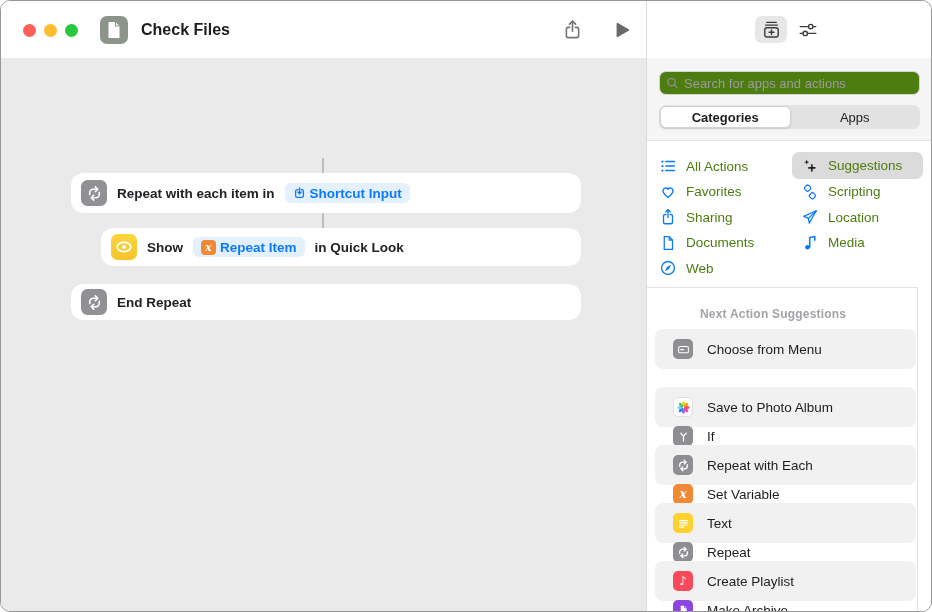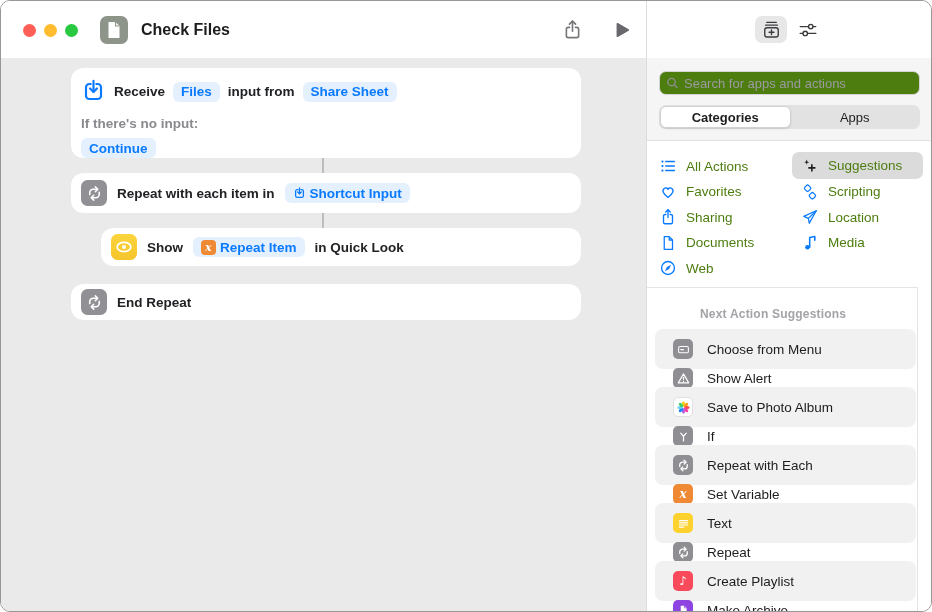--- a/index.html
+++ b/index.html
@@ -142,39 +142,20 @@
         <path d="M3.5 8.3 H20.5" stroke="#3C3C3E" stroke-width="1.5" stroke-linecap="round"></path>
         <circle cx="15" cy="8.3" r="2.4" fill="#ffffff" stroke="#3C3C3E" stroke-width="1.5"></circle>
         <path d="M3.5 15.7 H20.5" stroke="#3C3C3E" stroke-width="1.5" stroke-linecap="round"></path>
         <circle cx="9" cy="15.7" r="2.4" fill="#ffffff" stroke="#3C3C3E" stroke-width="1.5"></circle>
       </svg>
     </div>
   </div>
 
   <div class="canvas">
 
-    <div class="card card-receive">
-      <div class="recv-rows">
-        <svg width="25" height="25" viewBox="0 0 24 24">
-          <path d="M9.3 4.8 H8 a3.2 3.2 0 0 0 -3.2 3.2 v8 a3.2 3.2 0 0 0 3.2 3.2 h8 a3.2 3.2 0 0 0 3.2 -3.2 v-8 a3.2 3.2 0 0 0 -3.2 -3.2 H14.7" fill="none" stroke="#0A7AFF" stroke-width="2.1" stroke-linecap="round"></path>
-          <path d="M12 1.8 V12.3" fill="none" stroke="#0A7AFF" stroke-width="2.1" stroke-linecap="round"></path>
-          <path d="M8.7 9.1 L12 12.4 L15.3 9.1" fill="none" stroke="#0A7AFF" stroke-width="2.1" stroke-linecap="round" stroke-linejoin="round"></path>
-        </svg>
-        <span class="action-text">Receive</span>
-        <span class="pill">Files</span>
-        <span class="action-text">input from</span>
-        <span class="pill">Share Sheet</span>
-      </div>
-      <div class="cond-line">
-        <span class="gray-text">If there's no input:</span>
-      </div>
-      <div class="cont-line">
-        <span class="pill">Continue</span>
-      </div>
-    </div>
 
     <div class="connector conn1"></div>
 
     <div class="card card-repeat">
       <div class="action-row">
         <div class="icon-sq bg-gray">
           <svg width="19" height="19" viewBox="0 0 24 24">
             <path d="M6 13.4 V11 a4.3 4.3 0 0 1 4.3 -4.3 H15.6" fill="none" stroke="#fff" stroke-width="2" stroke-linecap="round"></path>
             <path d="M13 3.6 L16.1 6.7 L13 9.8" fill="none" stroke="#fff" stroke-width="2" stroke-linecap="round" stroke-linejoin="round"></path>
             <path d="M18 10.6 V13 a4.3 4.3 0 0 1 -4.3 4.3 H8.4" fill="none" stroke="#fff" stroke-width="2" stroke-linecap="round"></path>
@@ -338,30 +319,20 @@
     <div class="sugg-row sugg-alt" style="top:271px;">
       <span class="sugg-icon si-gray">
         <svg width="15" height="15" viewBox="0 0 24 24">
           <rect x="4.2" y="7.2" width="15.6" height="10" rx="2.2" fill="none" stroke="#fff" stroke-width="1.7"></rect>
           <path d="M7.6 12.2 H12" stroke="#fff" stroke-width="1.7" stroke-linecap="round"></path>
         </svg>
       </span>
       <span class="sugg-label">Choose from Menu</span>
     </div>
 
-    <div class="sugg-row" style="top:300px;">
-      <span class="sugg-icon si-gray">
-        <svg width="15" height="15" viewBox="0 0 24 24">
-          <path d="M12 4.6 L20.4 19 H3.6 Z" fill="none" stroke="#fff" stroke-width="1.8" stroke-linejoin="round"></path>
-          <path d="M12 10 V13.8" stroke="#fff" stroke-width="1.8" stroke-linecap="round"></path>
-          <circle cx="12" cy="16.6" r="1" fill="#fff"></circle>
-        </svg>
-      </span>
-      <span class="sugg-label">Show Alert</span>
-    </div>
 
     <div class="sugg-row sugg-alt" style="top:329px;">
       <span class="sugg-icon si-photos">
         <svg width="17" height="17" viewBox="0 0 20 20">
           <g opacity="0.9">
             <ellipse cx="10" cy="5.9" rx="1.9" ry="3.2" fill="#FFCC00"></ellipse>
             <ellipse cx="10" cy="5.9" rx="1.9" ry="3.2" fill="#FF9500" transform="rotate(45 10 10)"></ellipse>
             <ellipse cx="10" cy="5.9" rx="1.9" ry="3.2" fill="#FF3B30" transform="rotate(90 10 10)"></ellipse>
             <ellipse cx="10" cy="5.9" rx="1.9" ry="3.2" fill="#FF2D95" transform="rotate(135 10 10)"></ellipse>
             <ellipse cx="10" cy="5.9" rx="1.9" ry="3.2" fill="#AF52DE" transform="rotate(180 10 10)"></ellipse>

